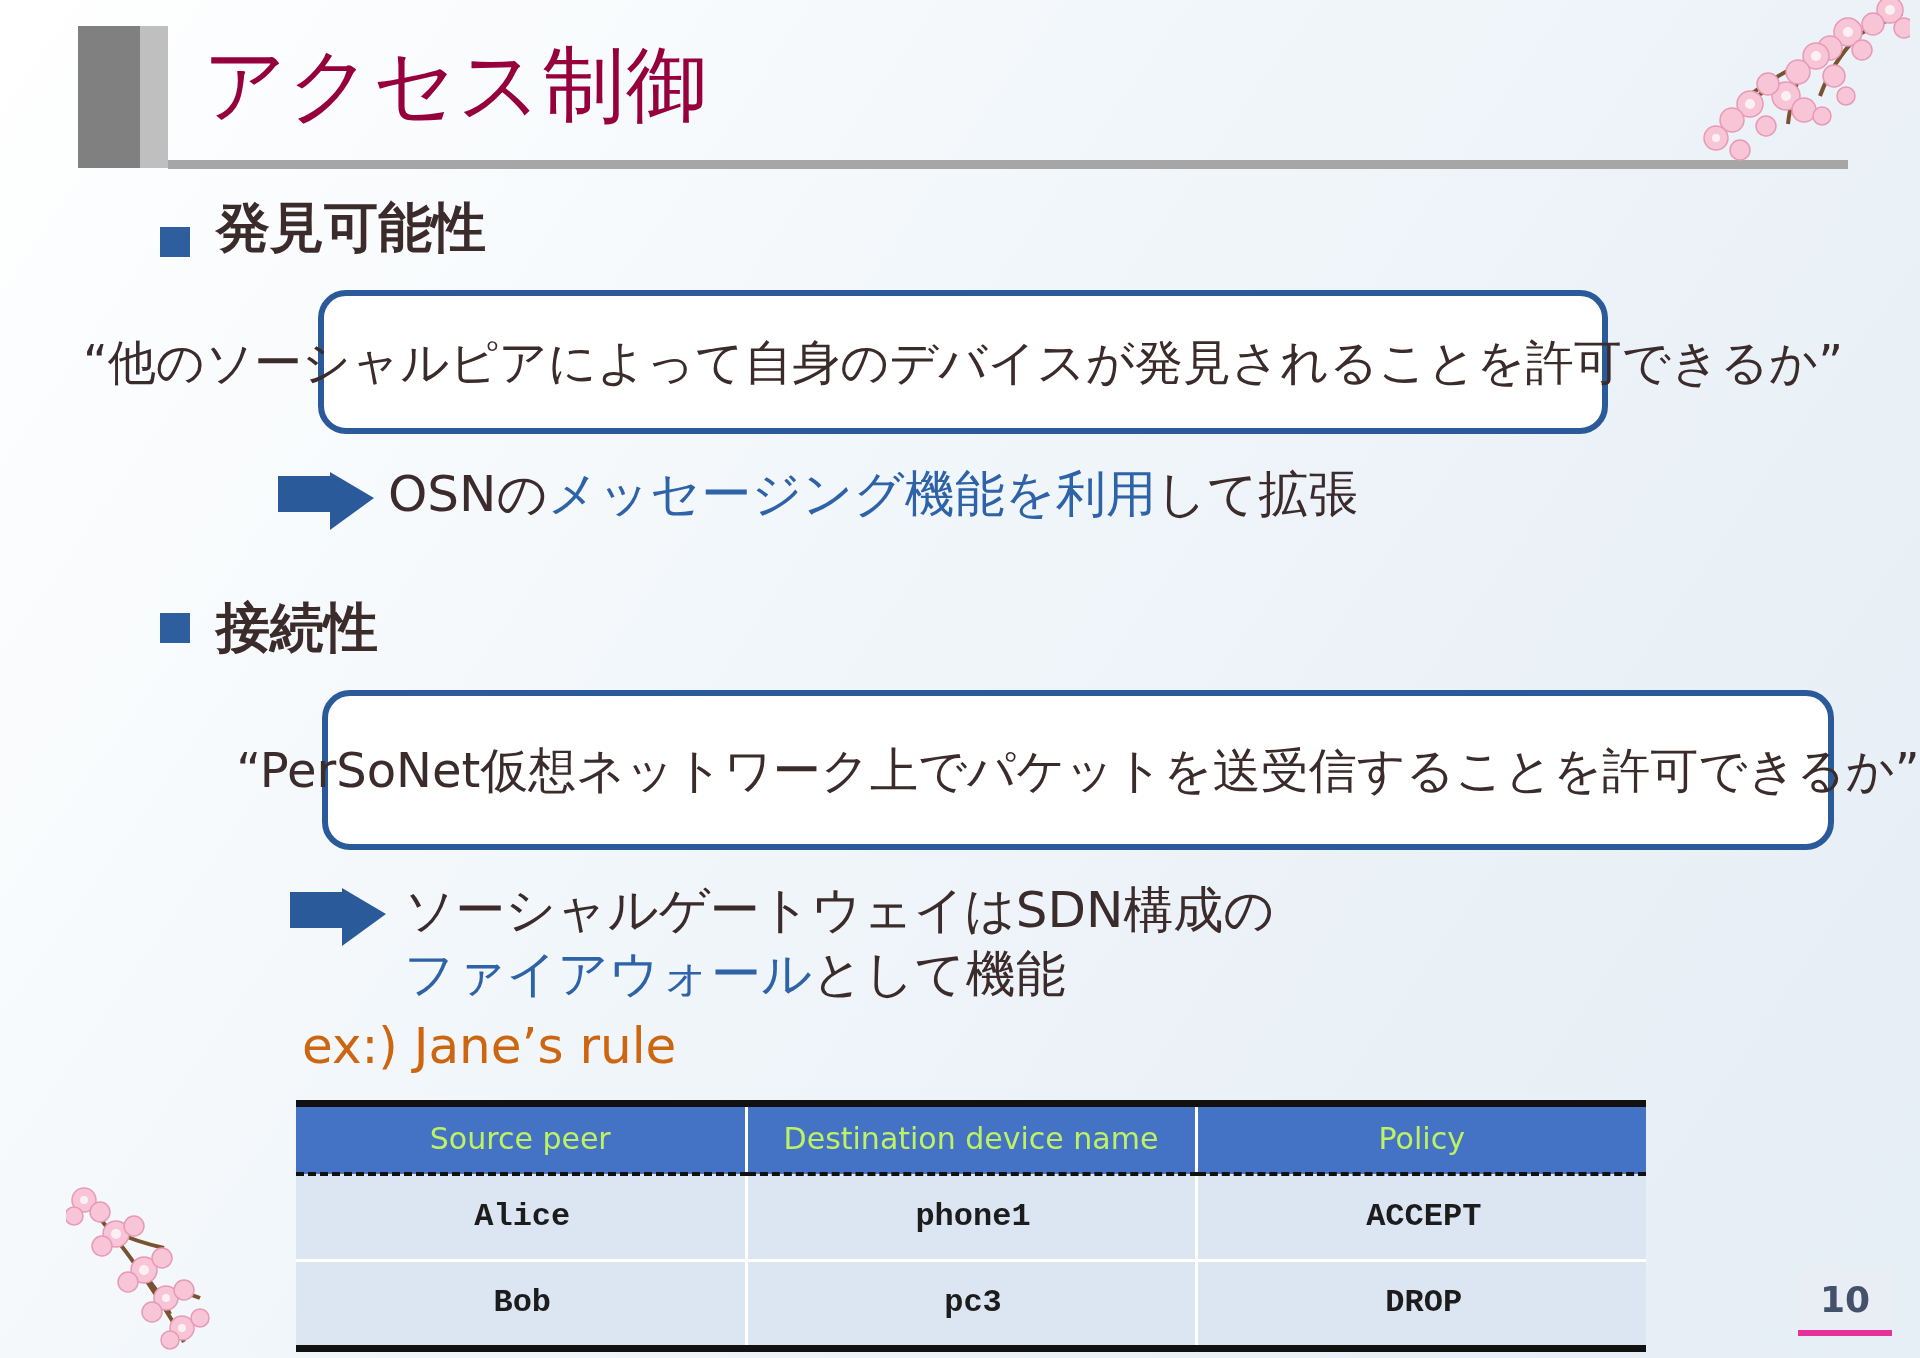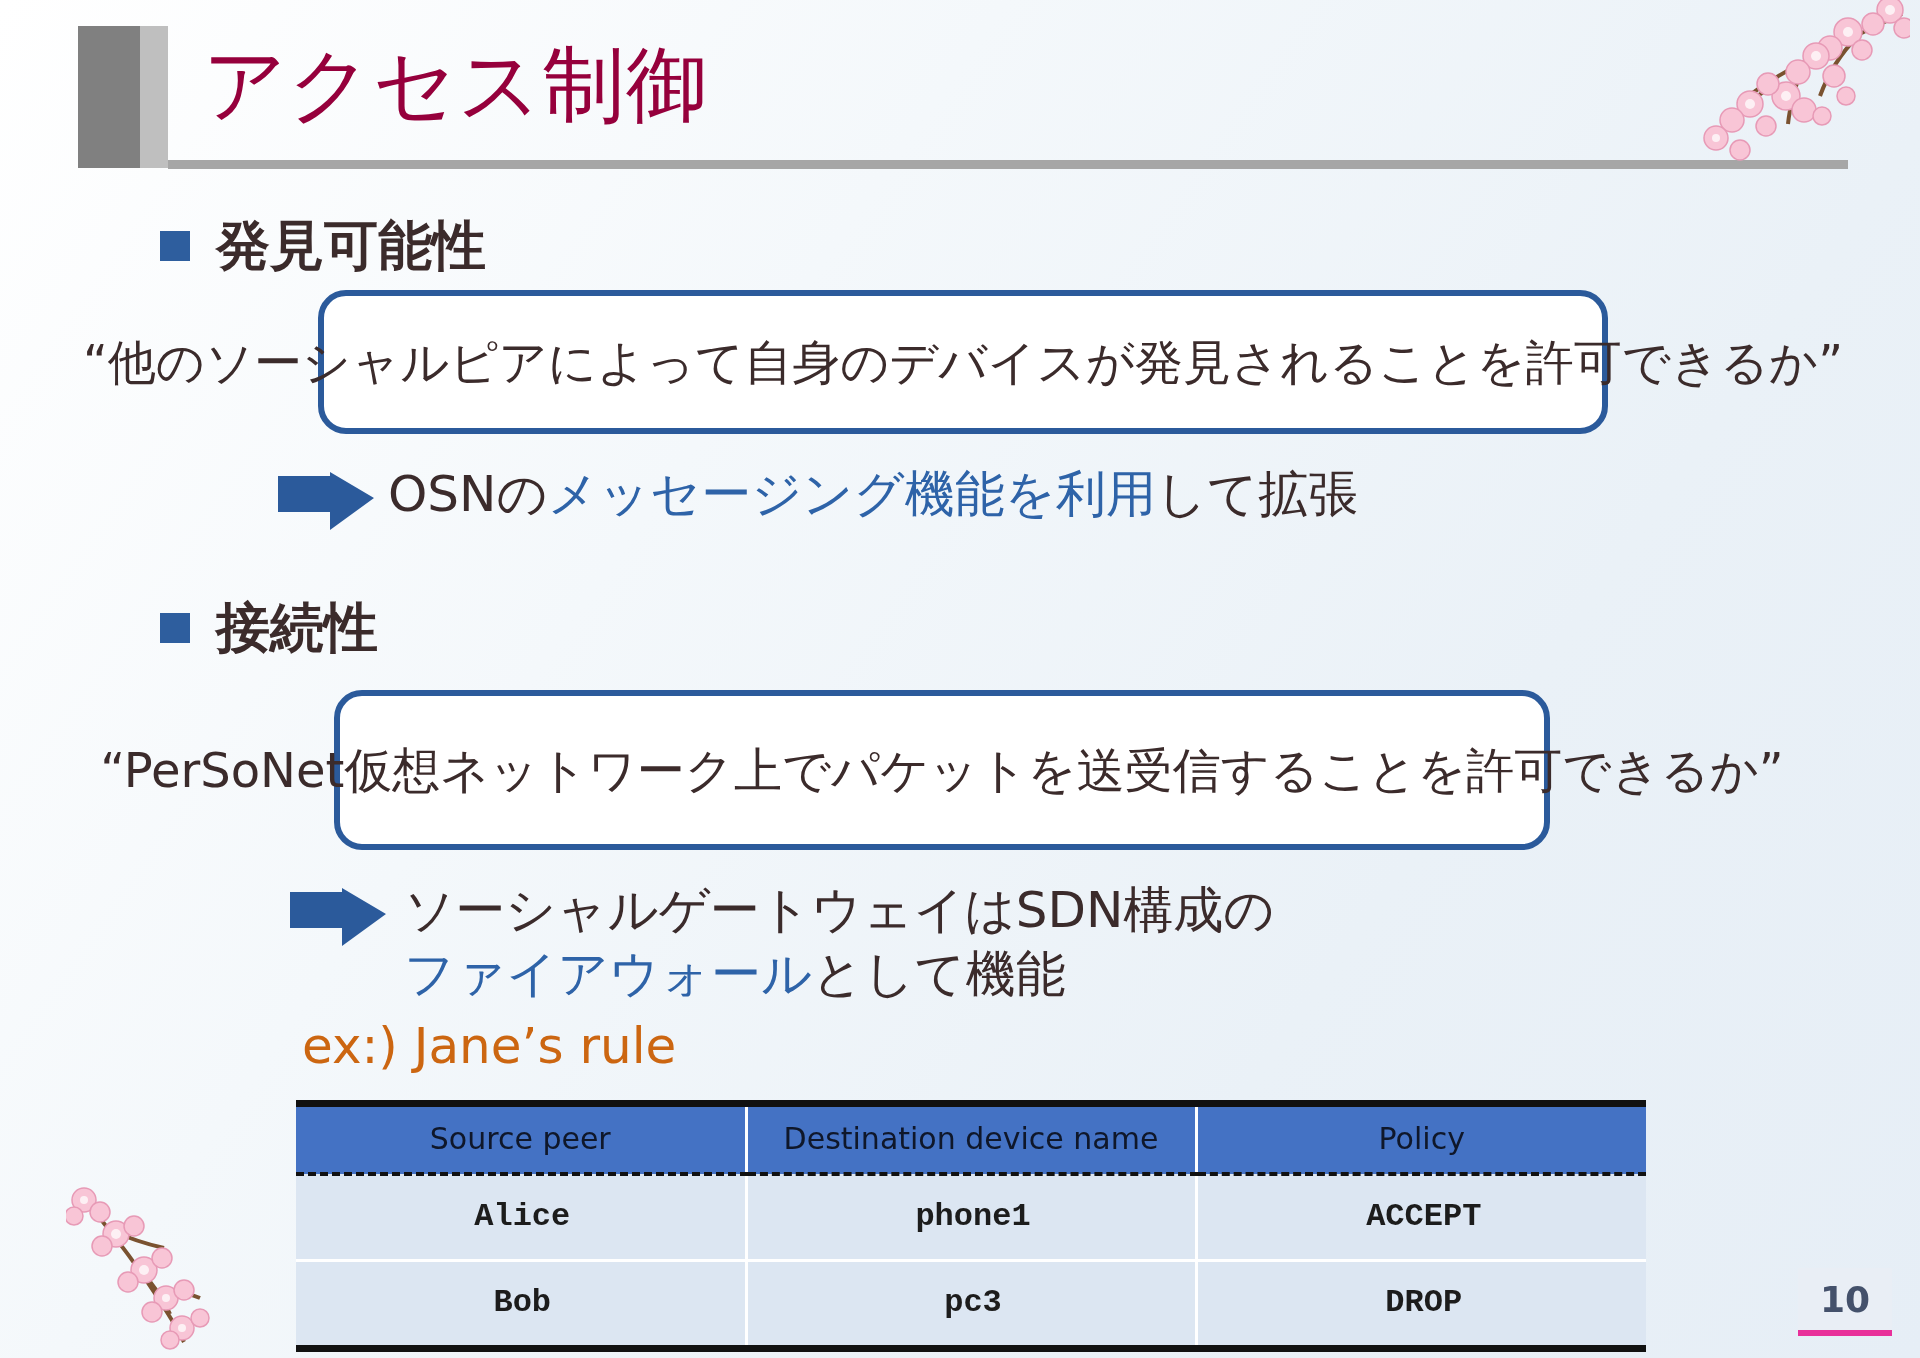--- a/index.html
+++ b/index.html
@@ -66,21 +66,21 @@
     flex: 0 0 auto;
   }
   .bullet-label {
     font-size: 54px;
     font-weight: bold;
     color: #3b2b2b;
     font-family: "DejaVu Sans", "Liberation Sans", sans-serif;
     white-space: nowrap;
     line-height: 1.1;
   }
-  #bullet-1 { left: 160px; top: 216px; }
+  #bullet-1 { left: 160px; top: 198px; align-items: flex-end; }
   #bullet-2 { left: 160px; top: 598px; }
 
   
   .quote-box {
     position: absolute;
     border: 6px solid #2b5a9b;
     border-radius: 28px;
     background: #ffffff;
     display: flex;
     flex-direction: row;
@@ -89,21 +89,21 @@
     box-sizing: border-box;
   }
   .quote-line {
     font-size: 48px;
     line-height: 62px;
     color: #3b2b2b;
     font-family: "DejaVu Sans", "Liberation Sans", sans-serif;
     white-space: nowrap;
   }
   #quote-box-1 { left: 318px; top: 290px; width: 1290px; height: 144px; }
-  #quote-box-2 { left: 322px; top: 690px; width: 1216px; height: 160px; margin-left: 12px; }
+  #quote-box-2 { left: 322px; top: 690px; width: 1512px; height: 160px; }
 
   
   .arrow-glyph {
     position: absolute;
     width: 96px; height: 62px;
   }
   .ann-text {
     position: absolute;
     font-size: 50px;
     line-height: 64px;
@@ -133,21 +133,21 @@
     position: absolute;
     left: 296px; top: 1100px;
     width: 1350px;
     border-collapse: collapse;
     table-layout: fixed;
     border-top: 7px solid #111111;
     border-bottom: 7px solid #111111;
   }
   .rule-table th {
     background: #4472c4;
-    color: #0f172a;
+    color: #bef264;
     font-size: 30px;
     font-weight: normal;
     padding: 14px 0 16px 0;
     text-align: center;
     border-right: 3px solid #ffffff;
     border-bottom: 4px dashed #111111;
     font-family: "DejaVu Sans", "Liberation Sans", sans-serif;
   }
   .rule-table th:last-child { border-right: none; }
   .rule-table td {

